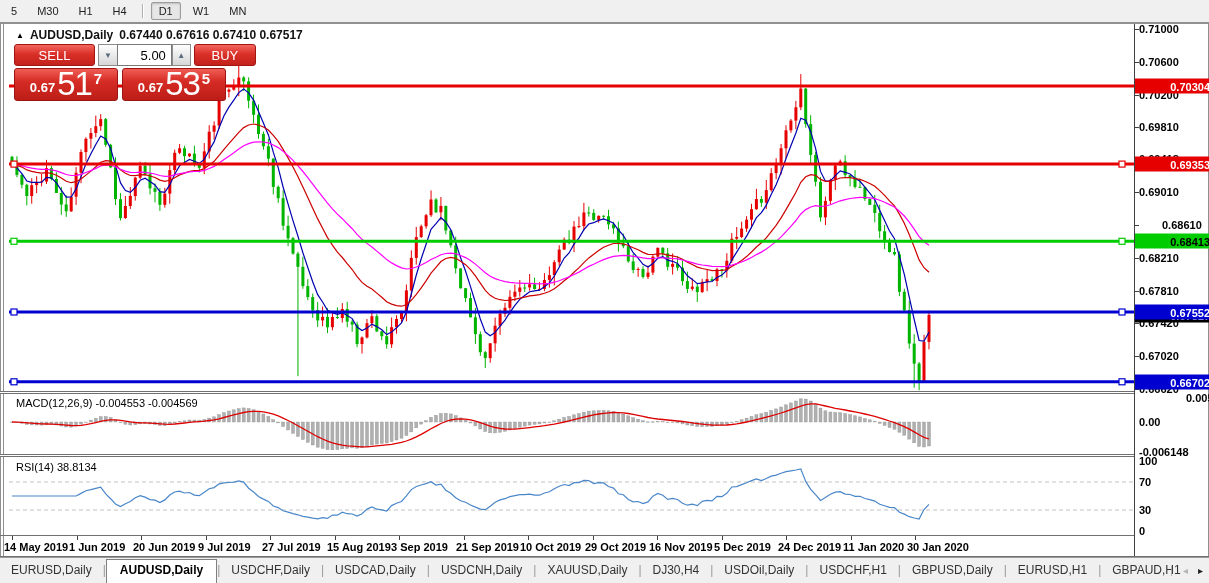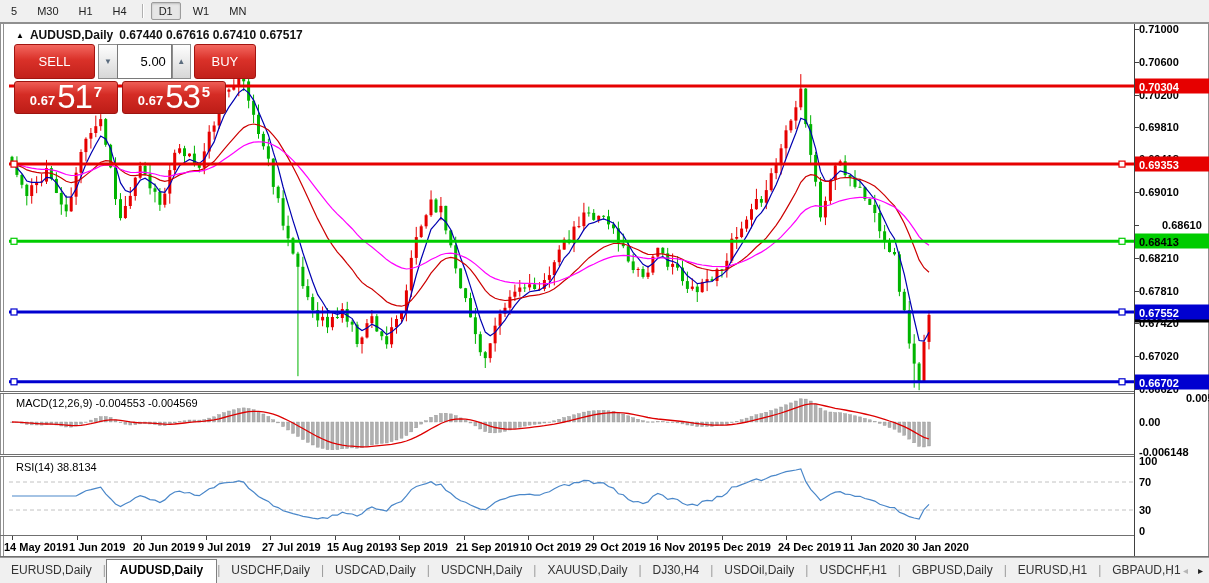--- a/index.html
+++ b/index.html
@@ -19,21 +19,21 @@
   .sep{position:absolute;left:0;width:1134px;height:1px;background:#707070;}
   .sep.white{background:#ffffff;}
   .axis-vline{position:absolute;left:1134px;top:24px;width:1px;height:532px;background:#404040;}
   svg.pane{position:absolute;left:9px;background:#fff;}
   
   .chart-header{position:absolute;left:16px;top:28px;font-size:12px;font-weight:700;color:#111;
                 display:flex;align-items:center;gap:6px;z-index:5;}
   .chart-header .tri{font-size:8px;color:#000;}
   
   .trade{position:absolute;left:14px;top:44px;z-index:6;width:242px;}
-  .trade-row1{display:flex;height:35px;align-items:stretch;border-radius:11px;}
+  .trade-row1{display:flex;height:22px;align-items:stretch;border-radius:11px;}
   .btn-trade{background:linear-gradient(#f3675f,#da3129 45%,#c2211b);color:#fff;font-size:13px;
              display:flex;align-items:center;justify-content:center;border:1px solid #a21511;
              border-radius:3px;cursor:default;}
   .btn-sell{width:84px;}
   .btn-buy{width:64px;margin-left:3px;}
   .spin-btn{width:20px;background:linear-gradient(#fefefe,#d7d7d7);border:1px solid #8d8d8d;
             color:#5a6b7d;font-size:8px;display:flex;align-items:center;justify-content:center;
             box-sizing:border-box;cursor:default;}
   .spin-down{margin-left:3px;border-right:none;}
   .vol{width:58px;border:1px solid #7a7a7a;font-size:13px;color:#000;display:flex;align-items:center;
@@ -43,21 +43,21 @@
          border:1px solid #9d1410;border-radius:3px;color:#fff;display:flex;align-items:flex-end;
          justify-content:center;box-sizing:border-box;padding-bottom:1px;}
   .q-prefix{font-size:13px;font-weight:700;margin:0 2px 4px 0;}
   .q-big{font-size:33px;font-weight:400;line-height:31px;letter-spacing:-1px;}
   .q-sup{font-size:15px;font-weight:700;margin:1px 0 0 2px;align-self:flex-start;}
   
   .tick-label{position:absolute;left:1139px;font-size:11px;font-weight:700;color:#000;
               transform:translateY(-50%);white-space:nowrap;}
   .tick-mark{position:absolute;left:1134px;width:5px;height:1px;background:#404040;}
   .price-tag{position:absolute;left:1135px;width:71px;font-size:11px;font-weight:700;
-             transform:translateY(-50%);padding:1.5px 0 1.5px 4px;white-space:nowrap;z-index:3;}
+             transform:translateY(-50%);padding:1.5px 0 1.5px 4px;white-space:nowrap;z-index:3;text-align:right;}
   .ind-label{position:absolute;left:16px;font-size:11px;color:#000;z-index:4;}
   .date-label{position:absolute;font-size:11px;font-weight:700;color:#000;top:541px;white-space:nowrap;}
   .date-tick{position:absolute;top:536px;width:1px;height:4px;background:#404040;}
   .ind-axis-label{position:absolute;left:1139px;font-size:11px;font-weight:700;color:#000;
                   transform:translateY(-50%);white-space:nowrap;}
   
   .tabbar{position:absolute;left:0;top:557px;width:1209px;height:26px;background:#f0f0f0;
           border-top:1px solid #9a9a9a;display:flex;align-items:flex-end;box-sizing:border-box;
           font-size:12px;color:#333;}
   .tab{padding:8px 11px 6px;white-space:nowrap;cursor:default;}

